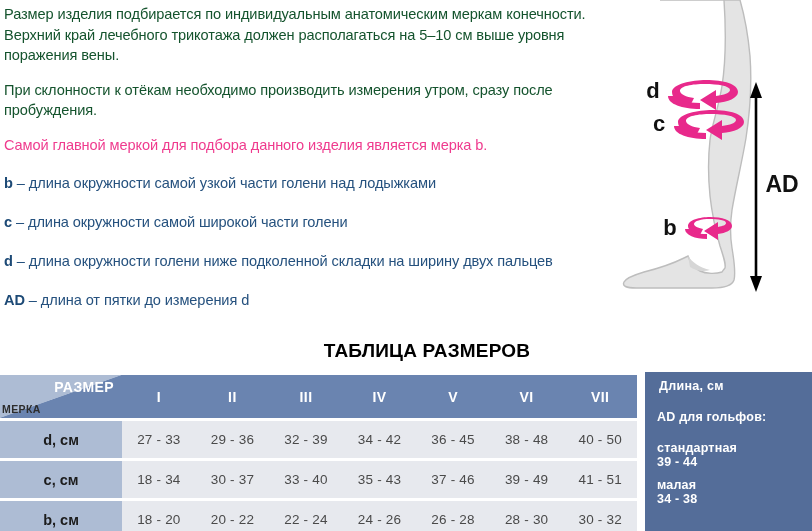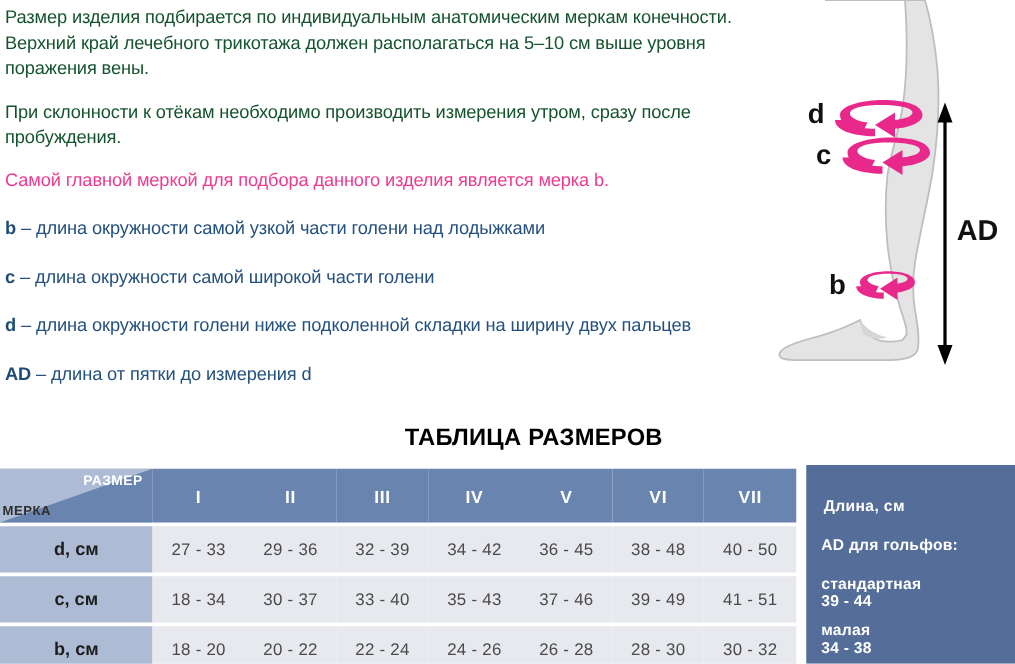--- a/index.html
+++ b/index.html
@@ -96,21 +96,21 @@
   }
   .corner-tri2 {
     position: absolute;
     left: 0; top: 0;
     width: 122px; height: 43px;
     background: linear-gradient(to bottom right, #adbcd4 0%, #adbcd4 49.6%, #6a84b0 50.4%, #6a84b0 100%);
   }
   .corner-razmer {
     position: absolute;
     right: 8px; top: 4px;
-    font-size: 11px;
+    font-size: 14px;
     font-weight: bold;
     color: #ffffff;
     letter-spacing: 0.4px;
     padding-left: 37px;
   }
   .corner-merka {
     position: absolute;
     left: 2px; bottom: 3px;
     font-size: 10.5px;
     font-weight: bold;
@@ -150,21 +150,21 @@
   
   .length-panel {
     position: absolute;
     left: 645px;
     top: 372px;
     width: 167px;
     height: 159px;
     background: #546d99;
     color: #ffffff;
     box-sizing: border-box;
-    padding: 26px 10px 0 12px;
+    padding: 7px 10px 0 12px;
   }
   .lp-title {
     font-size: 12.5px;
     font-weight: bold;
     letter-spacing: 0.3px;
     margin: 0 0 17px 2px;
   }
   .lp-sub {
     font-size: 12.5px;
     font-weight: bold;

